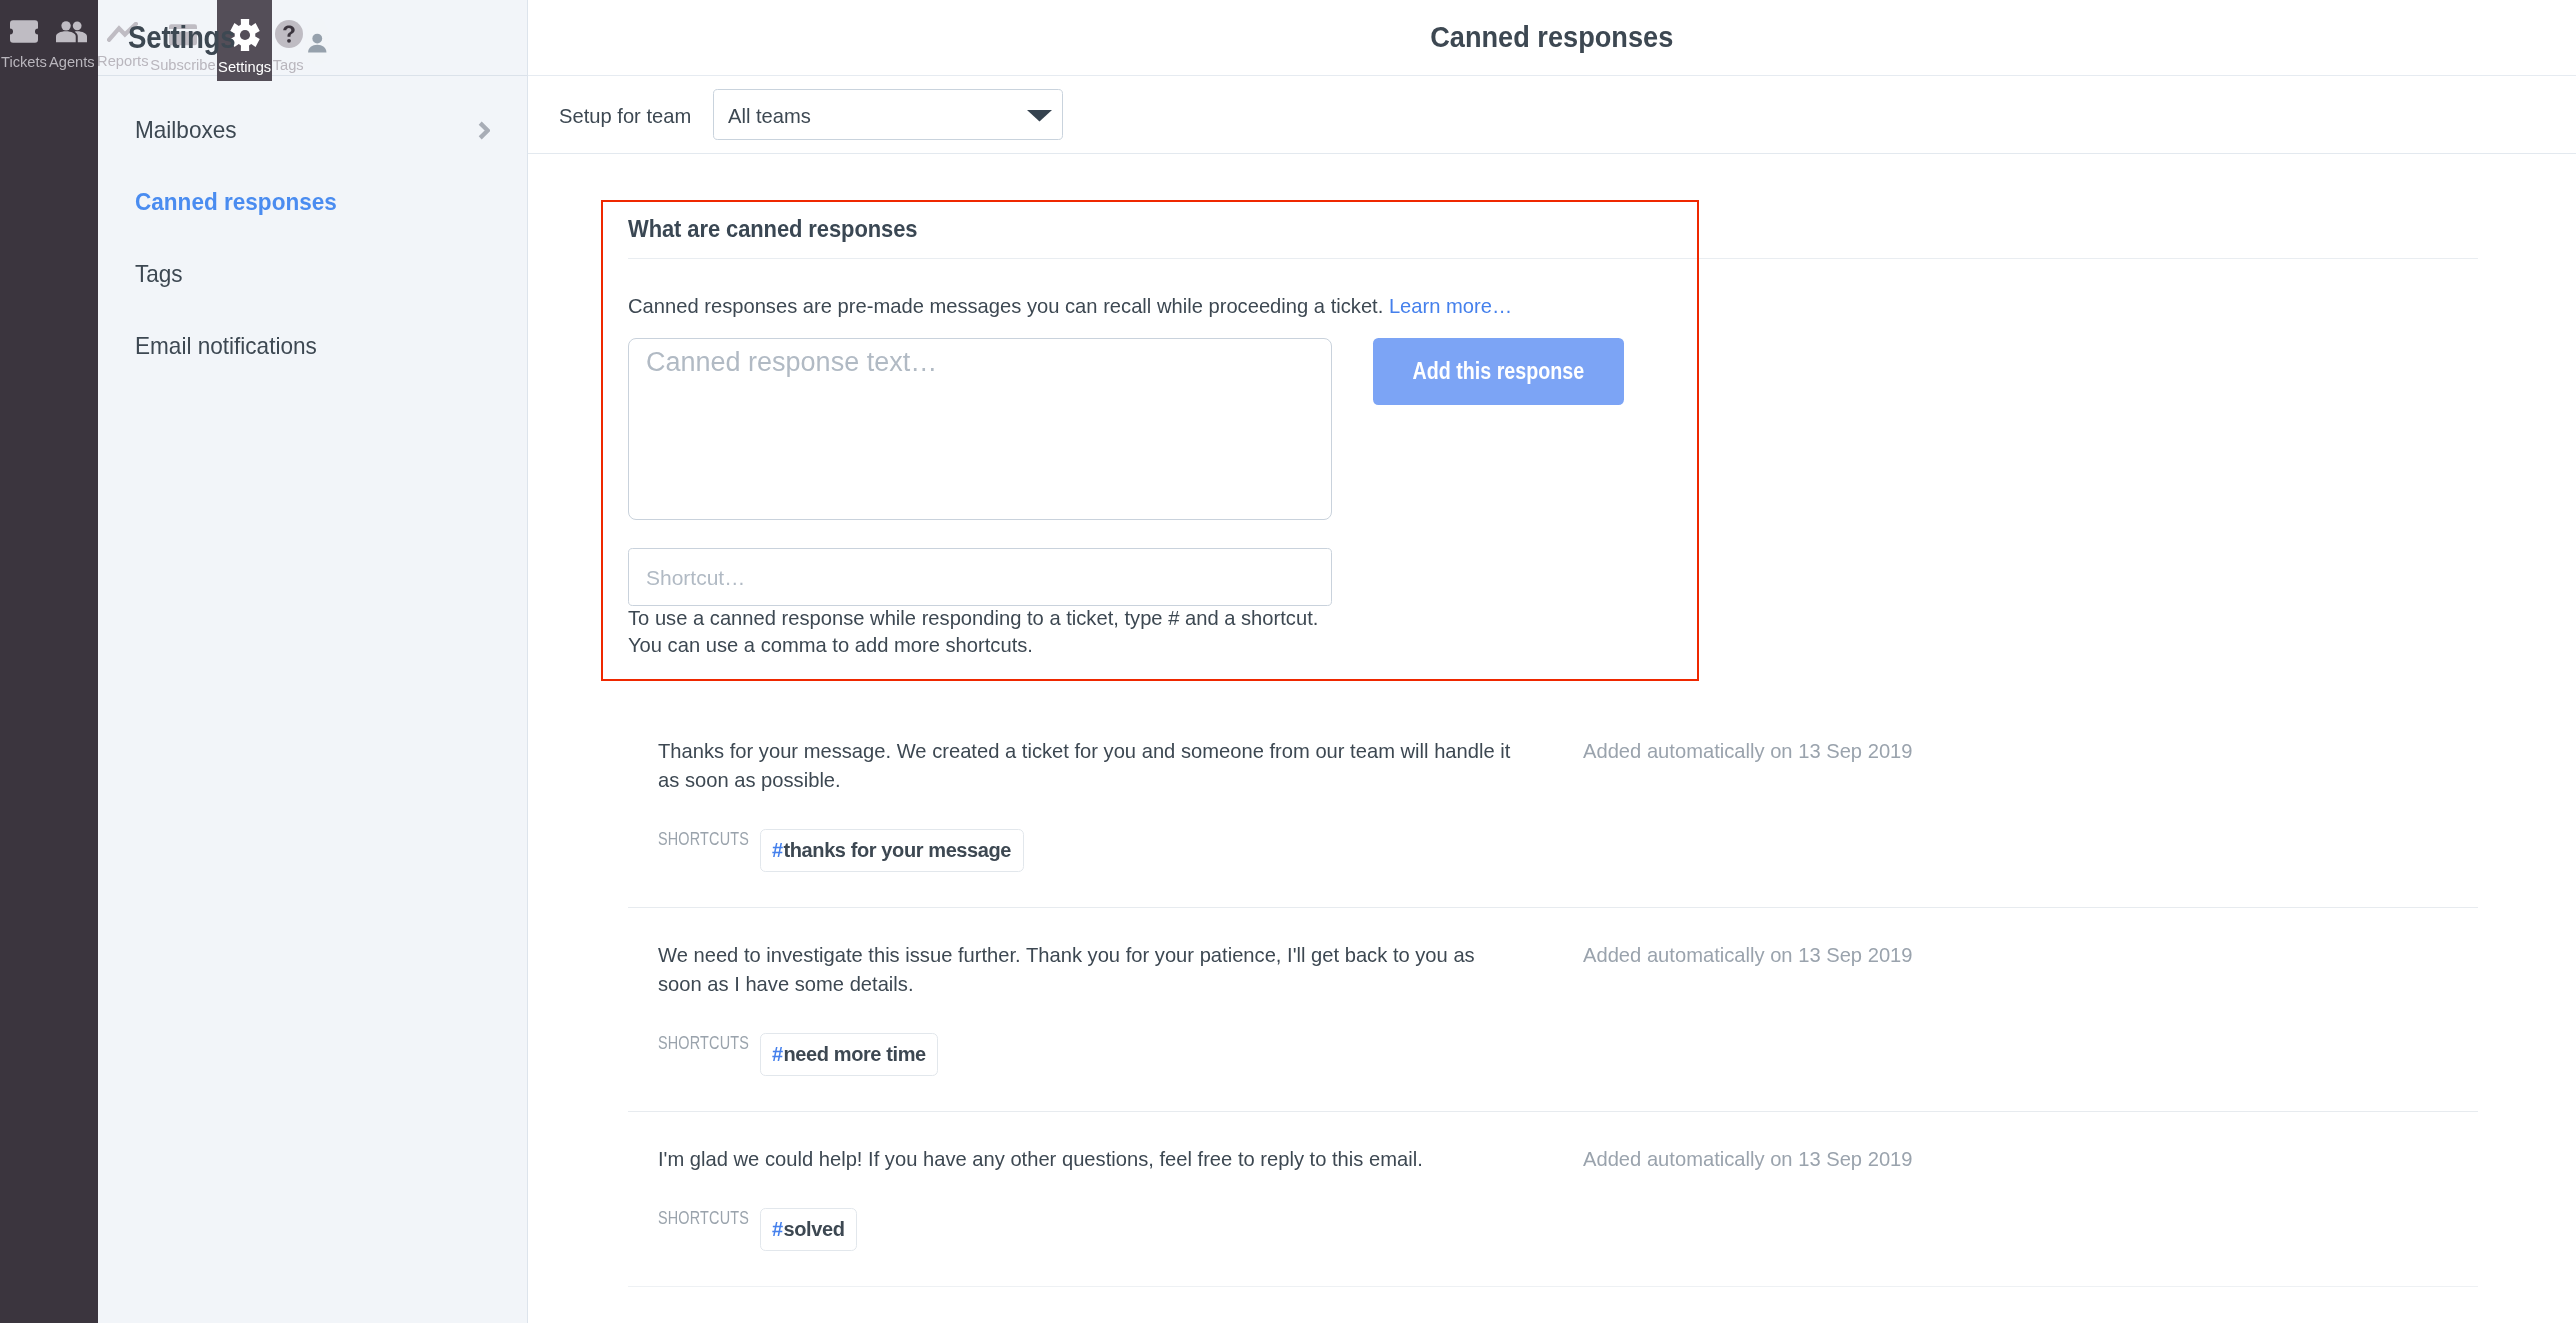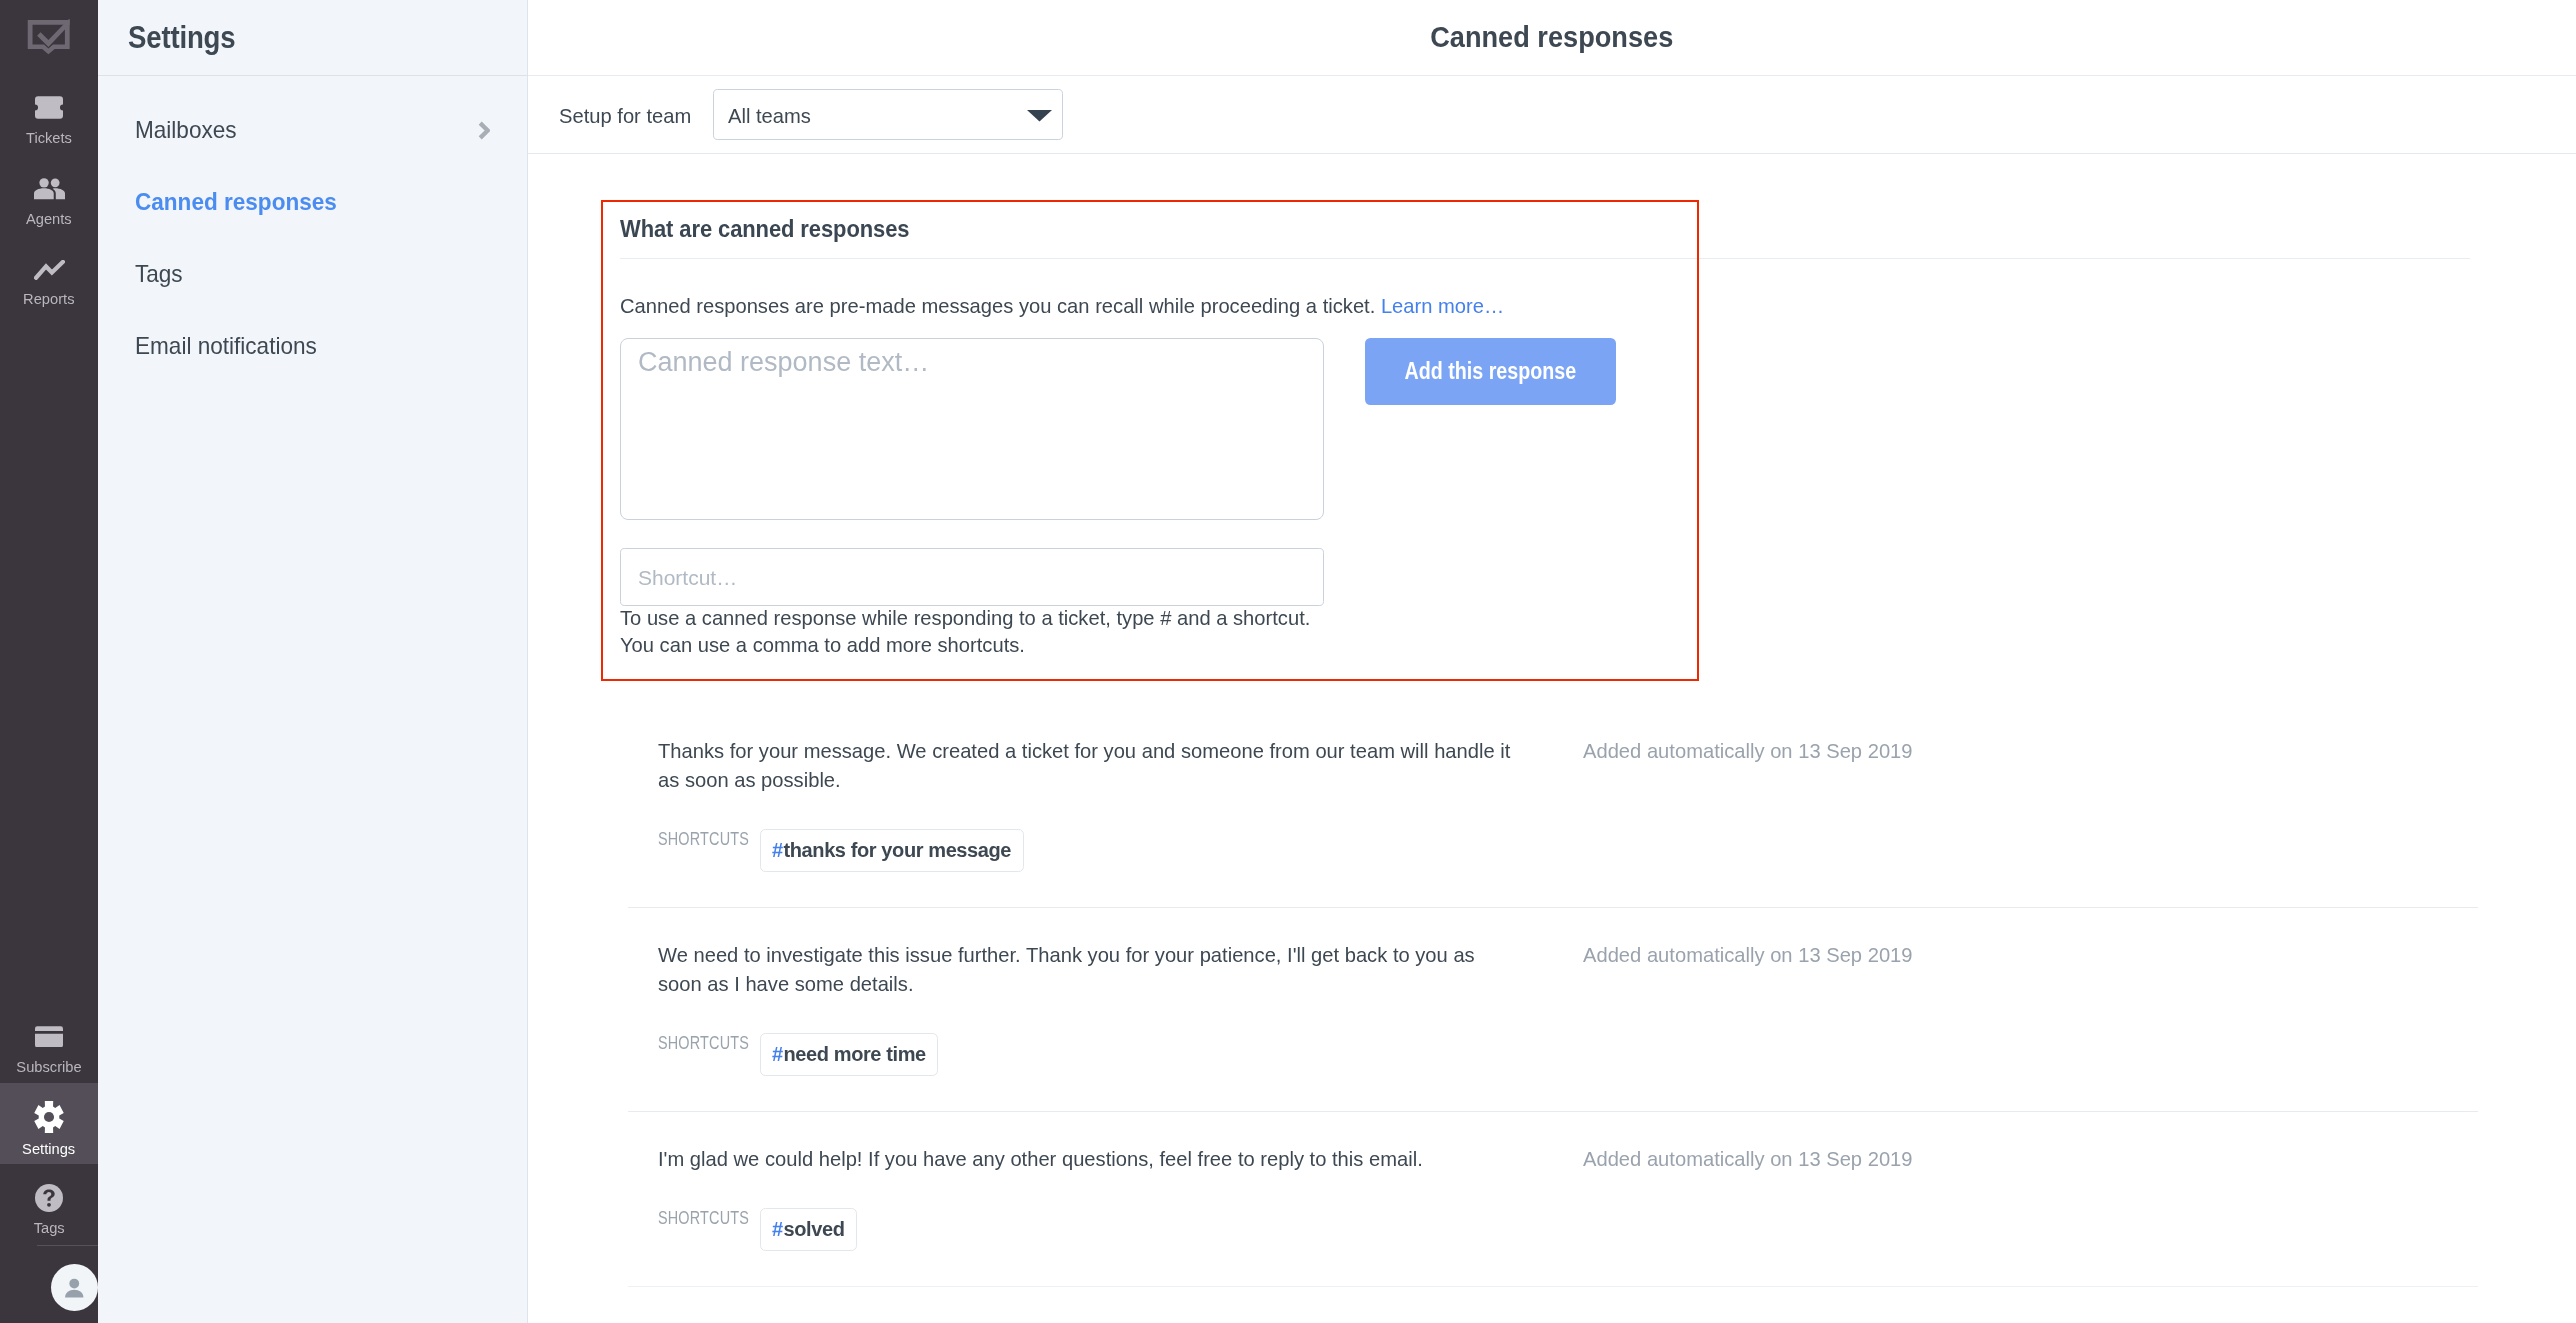--- a/index.html
+++ b/index.html
@@ -10,21 +10,21 @@
 .desc,.hint,.row-text,.row-meta{width:104.17%}
 .nav-head h1{transform:scaleX(.89);transform-origin:0 50%}
 .nav-item span{transform:scaleX(.94);transform-origin:0 50%;display:inline-block}
 .btn-primary>span{transform:scaleX(.855);display:inline-block}
 .main-head h2{transform:scaleX(.937)}
 .panel-head h3{transform:scaleX(.915);transform-origin:0 50%;display:inline-block}
 .rail .lbl{transform:scaleX(.96)}
 body{font-family:"Liberation Sans",sans-serif;background:#fff;color:#3d4852;}
 .app{display:flex;width:2576px;height:1323px;}
 
-.rail{width:98px;flex:0 0 98px;background:#3b353e;display:flex;flex-direction:column;align-items:flex-end;position:relative}
+.rail{width:98px;flex:0 0 98px;background:#3b353e;display:flex;flex-direction:row;align-items:flex-start;position:relative}
 .rail-logo{height:76px;display:flex;align-items:flex-start;justify-content:center;width:100%;padding-top:19px;overflow:hidden}
 .rail-item{width:100%;height:81px;display:flex;flex-direction:column;align-items:center;justify-content:center;gap:10px;cursor:pointer;padding-top:10.7px}
 .rail-item .lbl{font-size:15.3px;color:#b9b6bd;letter-spacing:0}
 .rail-spacer{flex:1;min-height:0}
 .rail-item.active{background:#544e58}
 .rail-item.active .lbl{color:#fff}
 .rail-divider{width:61px;height:0.8px;background:#56505a;margin-top:0px}
 .rail-avatar{width:47px;height:47px;border-radius:50%;background:#f2f5f8;display:flex;align-items:center;justify-content:center;margin:18.4px 0 12.3px}
 
 .nav{width:430px;flex:0 0 430px;background:#f2f5f9;border-right:0.8px solid #dde4ec;display:flex;flex-direction:column}
@@ -35,21 +35,21 @@
 .nav-item.active{color:#4a8cf0;font-weight:bold}
 
 .main{flex:1;display:flex;flex-direction:column;background:#fff;min-width:0}
 .main-head{height:76px;border-bottom:0.8px solid #e6ebf1;display:flex;align-items:center;justify-content:center;position:relative}
 .main-head h2{font-size:29px;font-weight:bold;color:#3d4852;}
 .toolbar{height:78px;border-bottom:0.8px solid #e3e9ef;display:flex;align-items:center;padding-left:31px;gap:16px}
 .toolbar .lab{font-size:21px;color:#3d4852;position:relative;top:1.5px}
 .content{flex:1;position:relative;overflow:hidden}
 .team-select{width:350px;height:51px;border:0.8px solid #c9d3dd;border-radius:4.6px;display:flex;align-items:center;justify-content:space-between;padding:3.1px 10px 0 14.6px;font-size:21px;color:#3d4852;background:#fff;cursor:pointer}
 
-.panel{position:absolute;left:92px;top:13px;width:1850px;background:#fff}
+.panel{position:absolute;left:100px;top:13px;width:1850px;background:#fff}
 .panel-head{padding-top:48px;padding-bottom:15.3px;border-bottom:0.8px solid #e9edf1}
 .panel-head h3{font-size:24px;font-weight:bold;color:#3a4753;letter-spacing:-0.1px}
 .panel-body{padding-top:34px;position:relative}
 .desc{font-size:21px;color:#3d4852;line-height:1.25}
 .link{color:#4580ec;text-decoration:none}
 .form-row{display:flex;margin-top:18.4px;position:relative}
 .form-col{width:704px;display:flex;flex-direction:column}
 .ta{height:182px;width:704px;border:0.8px solid #c9d2dc;border-radius:8px;padding:7px 17px;font-size:27px;font-family:inherit;color:#3d4852;resize:none;outline:none;line-height:1.25}
 .ta::placeholder{color:#b1bac4}
 .inp{height:58px;width:704px;margin-top:28px;border:0.8px solid #c9d2dc;border-radius:4.6px;padding:1.5px 17px 0;font-size:21px;font-family:inherit;color:#3d4852;outline:none}

